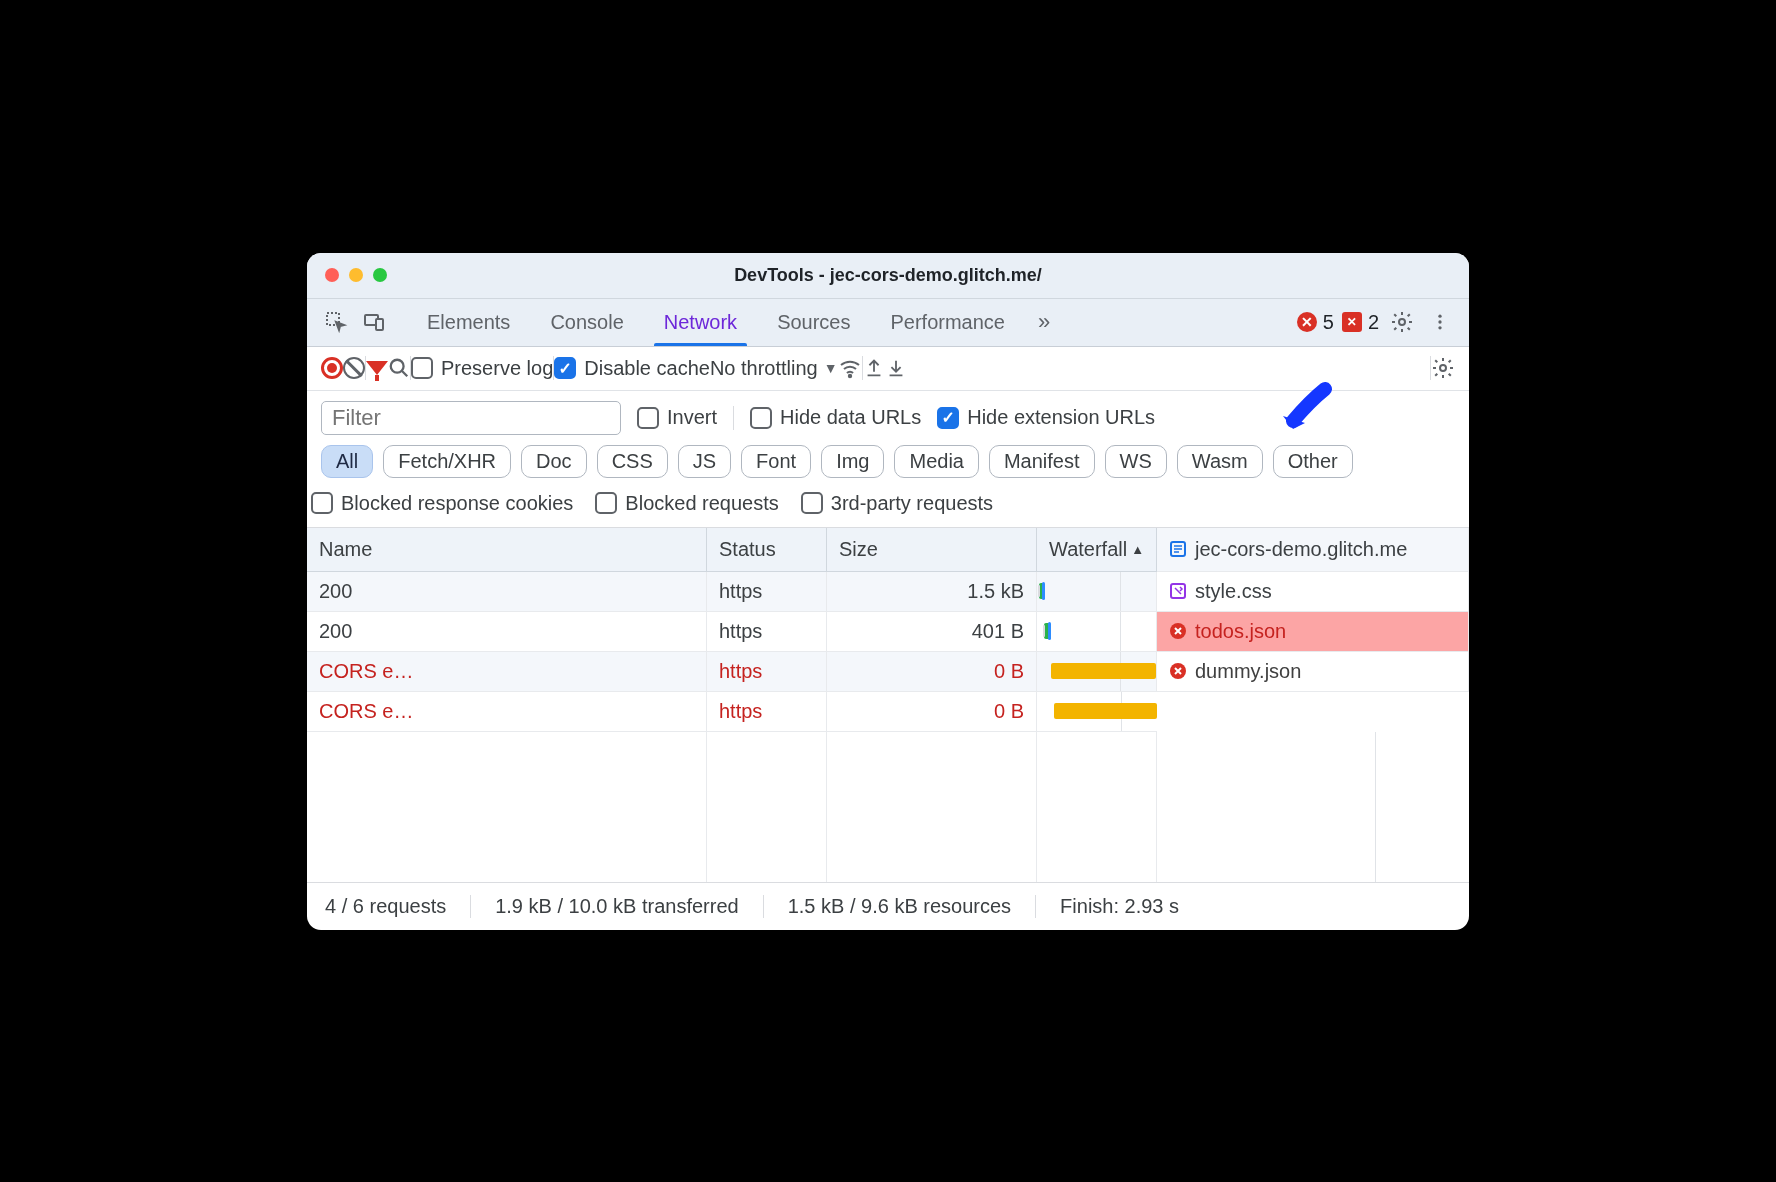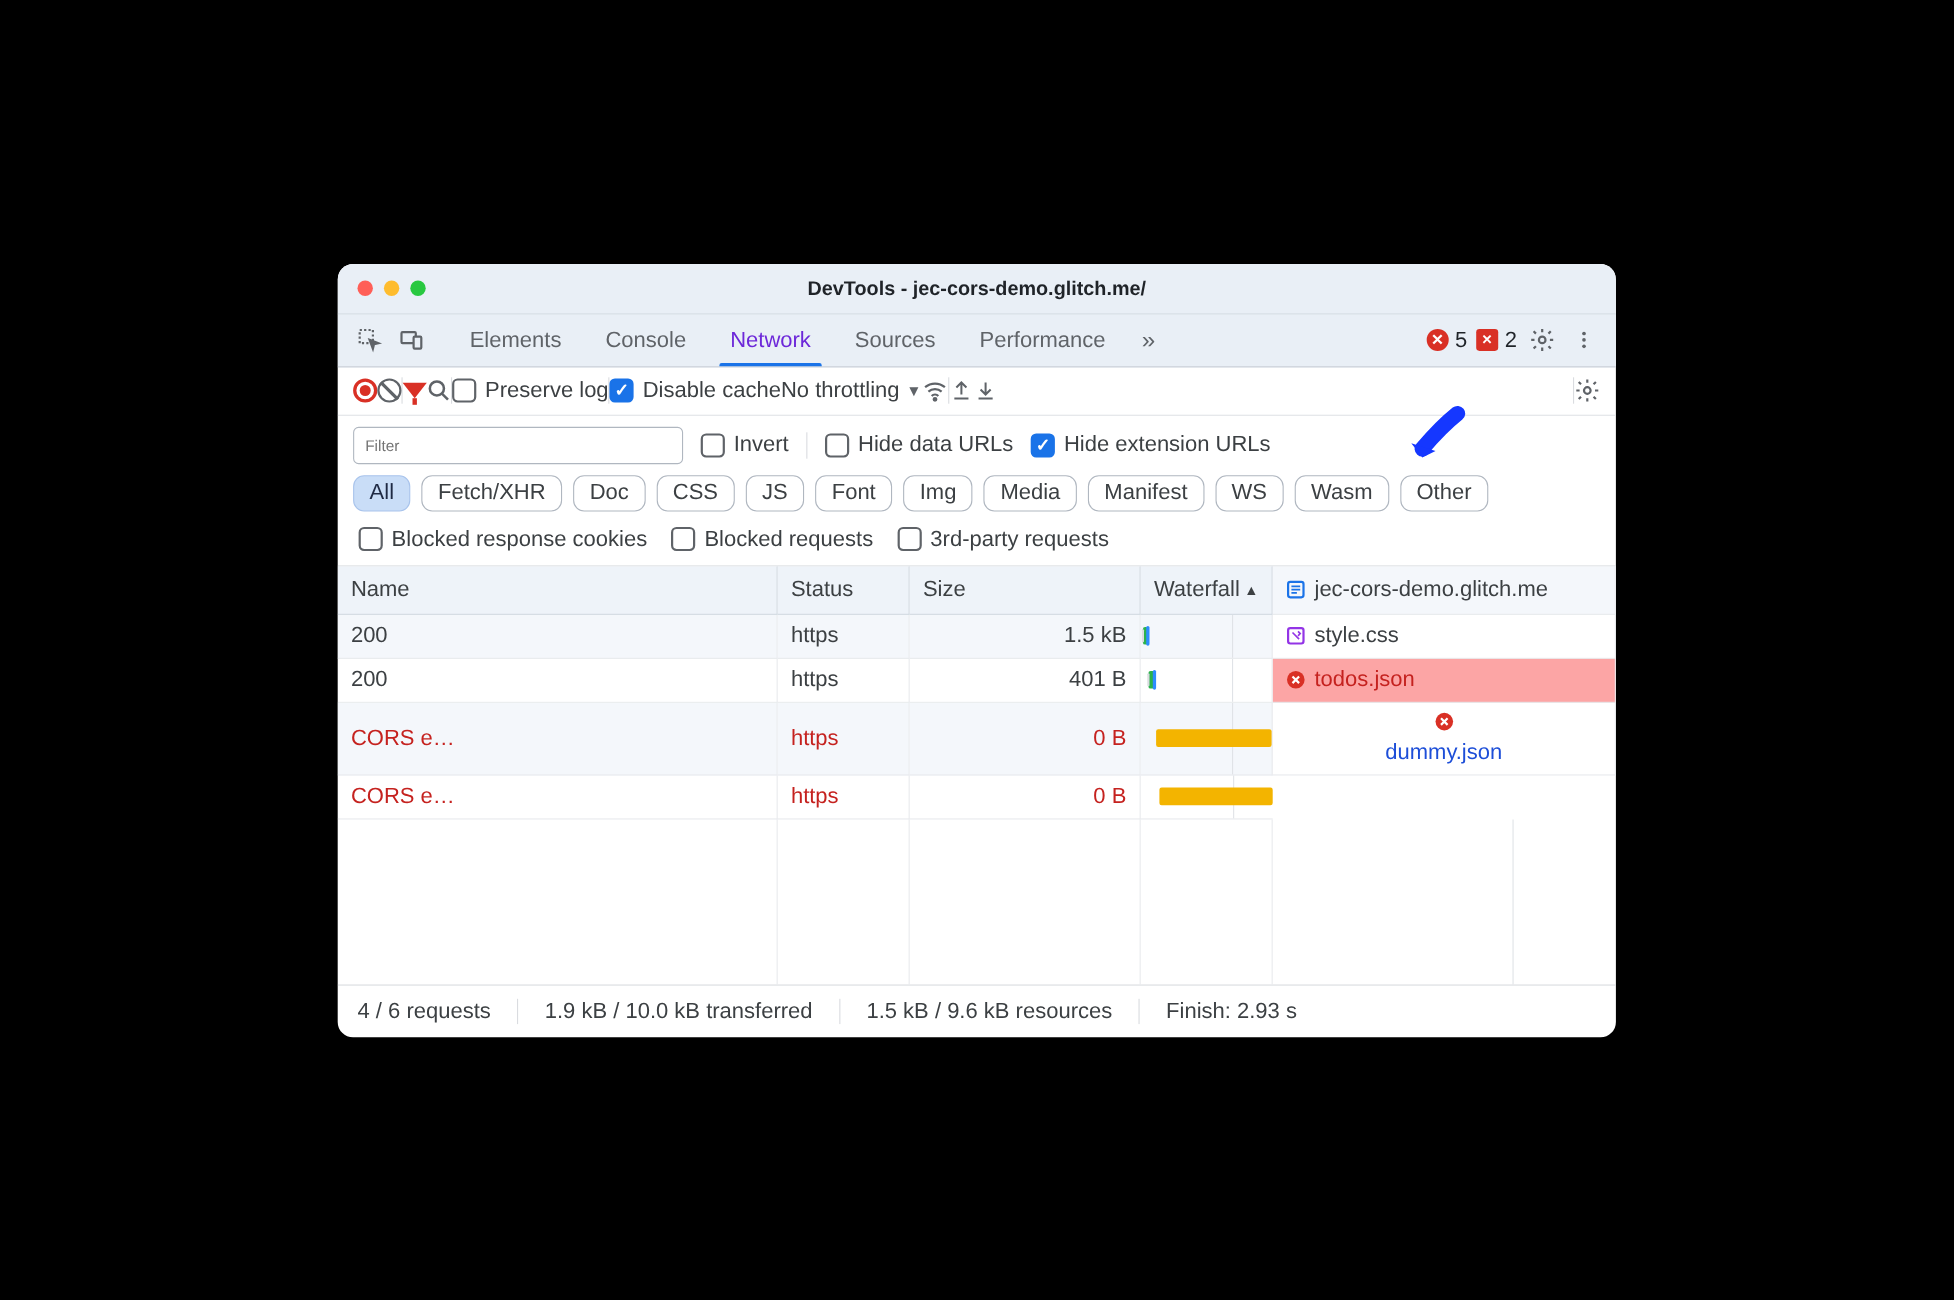--- a/index.html
+++ b/index.html
@@ -157,40 +157,40 @@
     display: flex;
     align-items: center;
     gap: 16px;
     flex-wrap: wrap;
     font-size: 20px;
     color:#3c4043;
   }
   .filter-input {
     width: 300px; height: 34px;
     border: 1px solid #b0b7c0; border-radius: 5px;
-    padding: 0 10px; font-size: 14px;
+    padding: 0 10px; font-size: 22px;
     color: #14532d;
     background:#fff;
   }
   .pills-row {
     padding: 4px 14px 10px;
     display: flex; gap: 10px; flex-wrap: wrap;
   }
   .pill {
     padding: 4px 14px;
     border: 1px solid #b0b7c0;
     border-radius: 10px;
     font-size: 20px;
     color: #3c4043;
     background: #fff;
     cursor: pointer;
   }
   .pill.active { background: #c9ddf7; border-color:#a9c4ec; color:#1f2a44;}
   .second-checks {
-    padding: 4px 19px 12px;
+    padding: 4px 4px 12px;
     display:flex; gap:22px; font-size:20px; color:#3c4043;
     border-bottom: 1px solid #dadce0;
   }
   
   .grid {
     display: grid;
     grid-template-columns: 400px 120px 210px 120px 1fr;
     font-size: 20px;
   }
   .hdr {
@@ -461,21 +461,21 @@
         </span>
         <span>todos.json</span>
       </div>
       <div class="cell" style="background: rgb(244, 247, 251); color: rgb(197, 34, 31);">CORS e…</div>
       <div class="cell" style="background: rgb(244, 247, 251); color: rgb(197, 34, 31);">https</div>
       <div class="cell size" style="background: rgb(244, 247, 251); color: rgb(197, 34, 31);">0 B</div>
       <div class="cell wf-cell" style="background: rgb(244, 247, 251); color: rgb(197, 34, 31);">
         <div class="wf-tick" style="left:70%"></div>
         <div class="wf-bar" style="left: 12%; width: 88%; background: rgb(243, 180, 0);"></div>
       </div>
-      <div class="cell " style="color: #1d4ed8; flex-direction: column;">
+      <div class="cell " style="color: #404040;">
         <span class="file-ico">
           <svg width="18" height="18" viewBox="0 0 18 18">
             <circle cx="9" cy="9" r="8" fill="#d93025"></circle>
             <path d="M6 6l6 6M12 6l-6 6" stroke="#fff" stroke-width="2"></path>
           </svg>
         </span>
         <span>dummy.json</span>
       </div>
       <div class="cell" style="color: rgb(197, 34, 31);">CORS e…</div>
       <div class="cell" style="color: rgb(197, 34, 31);">https</div>

